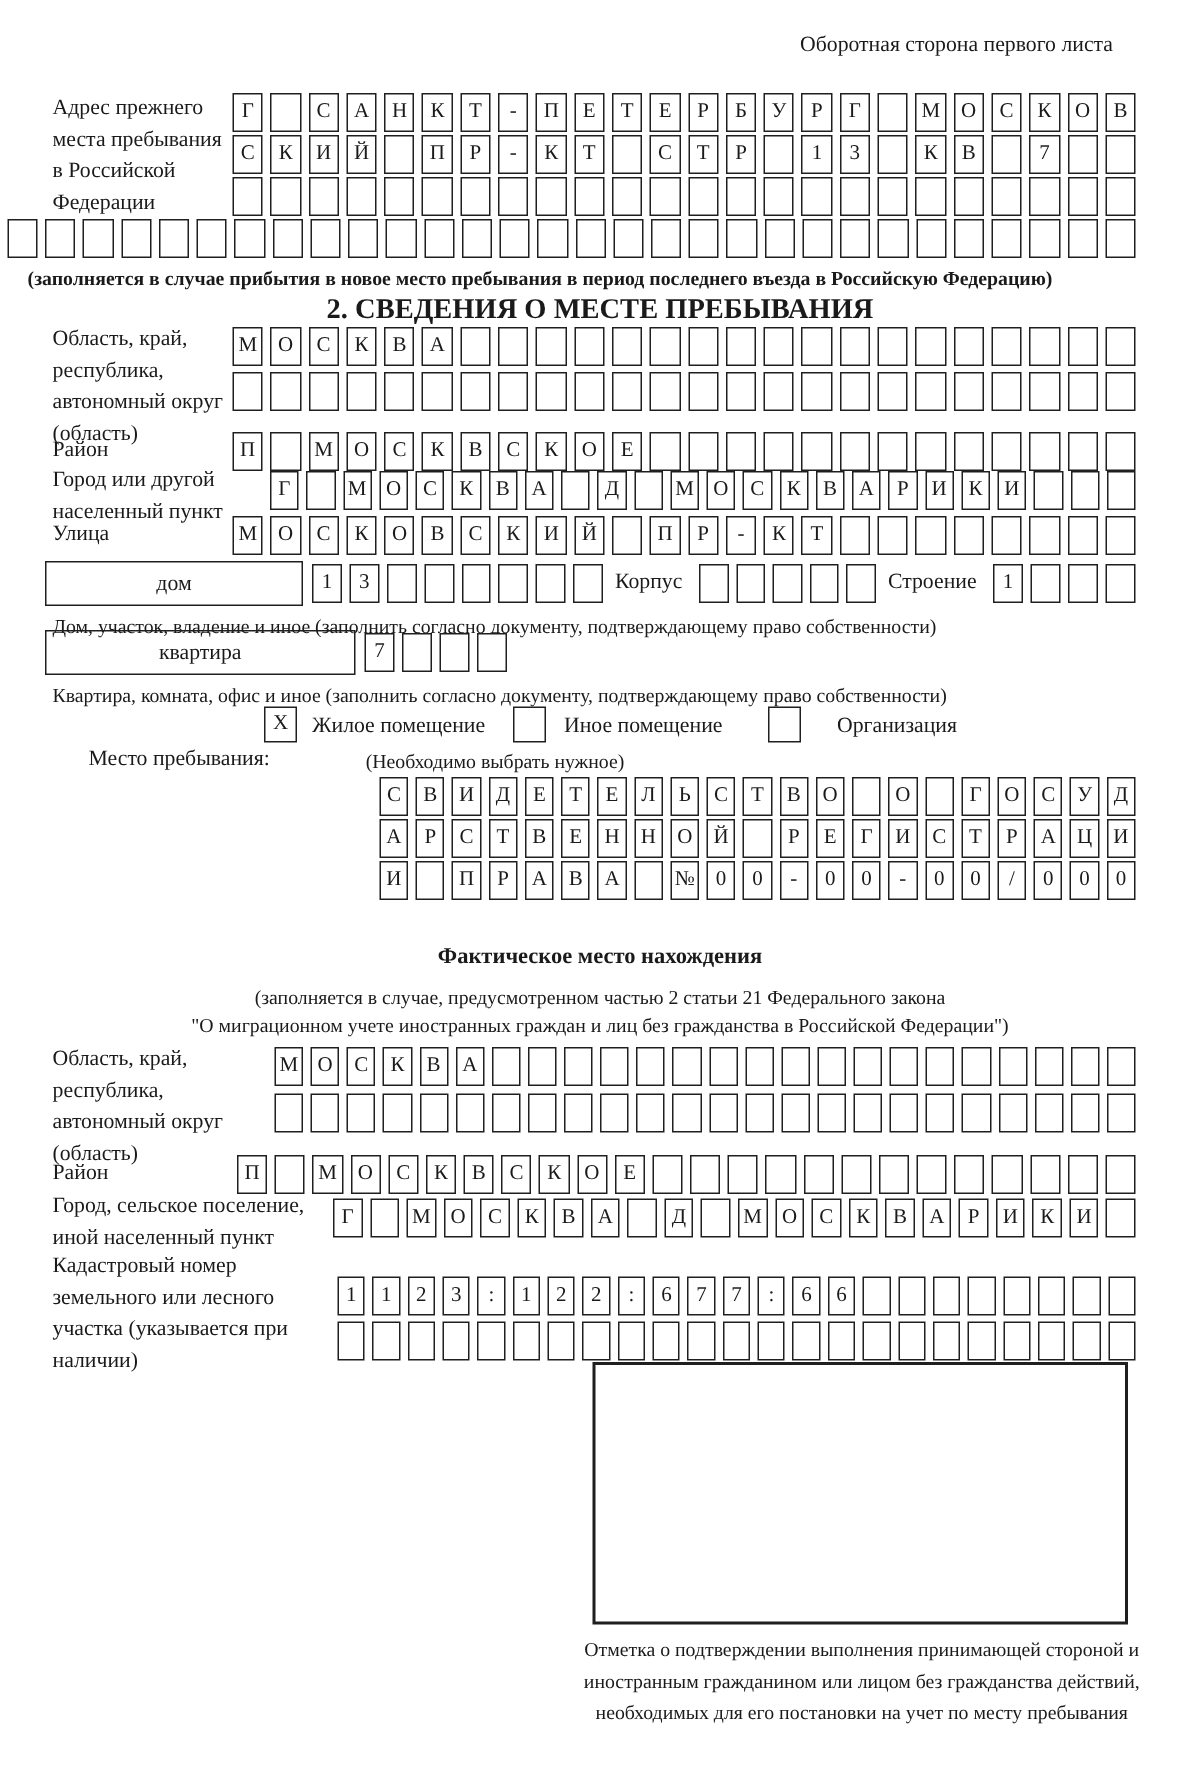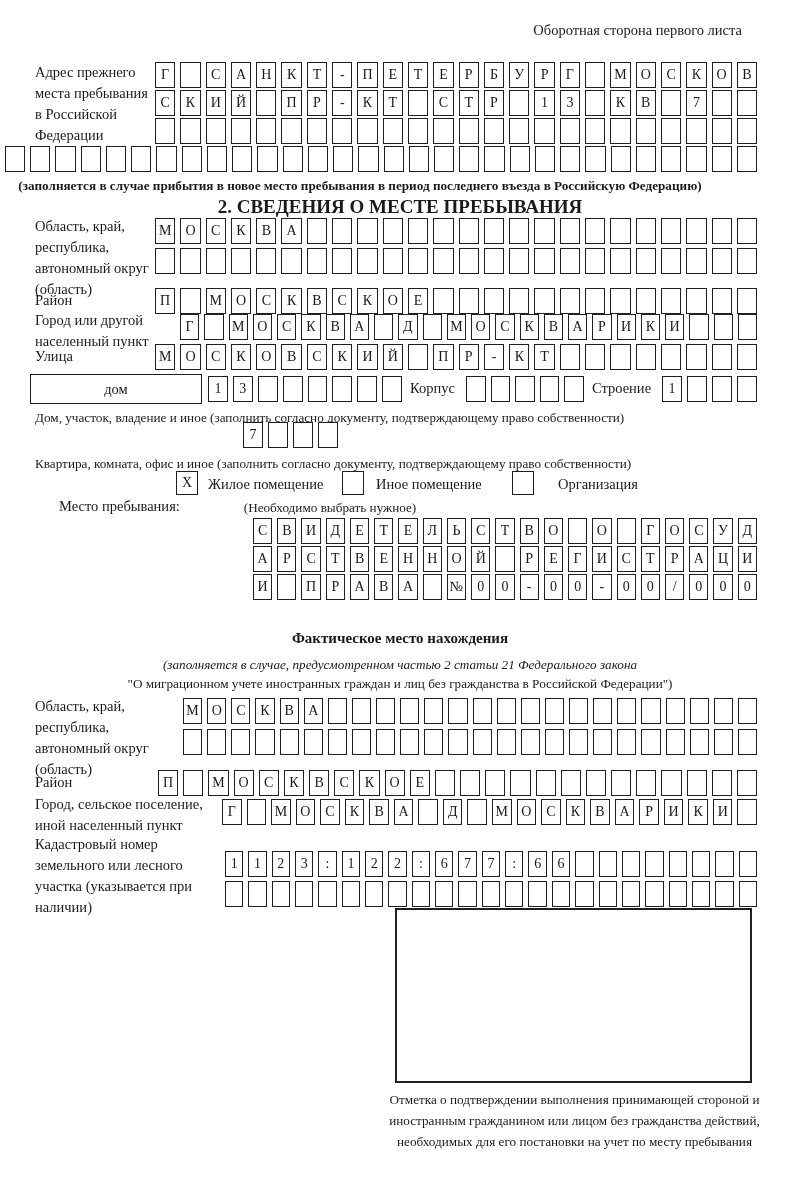--- a/index.html
+++ b/index.html
@@ -309,20 +309,21 @@
     </div>
   <div class="abs lbl" style="left:592px;top:378px;">Строение</div>
   <div class="abs cells" style="left:662px;top:376px;width:95px;">
       <div class="cell">1</div>
       <div class="cell"></div>
       <div class="cell"></div>
       <div class="cell"></div>
     </div>
   <div class="abs cap" style="left:35px;top:408px;">Дом, участок, владение и иное (заполнить согласно документу, подтверждающему право собственности)</div>
 
+  <div class="abs widebox" style="left:30px;top:420px;width:207px;">квартира</div>
   <div class="abs cells" style="left:243px;top:422px;width:95px;">
       <div class="cell">7</div>
       <div class="cell"></div>
       <div class="cell"></div>
       <div class="cell"></div>
     </div>
   <div class="abs cap" style="left:35px;top:454px;">Квартира, комната, офис и иное (заполнить согласно документу, подтверждающему право собственности)</div>
 
   <div class="abs lbl" style="left:35px;top:496px;margin-left:24px;">Место пребывания:</div>
   <div class="abs chk" style="left:176px;top:471px;">X</div>
@@ -397,21 +398,21 @@
       <div class="cell">-</div>
       <div class="cell">0</div>
       <div class="cell">0</div>
       <div class="cell">/</div>
       <div class="cell">0</div>
       <div class="cell">0</div>
       <div class="cell">0</div>
     </div>
 
   <div class="abs ttl" style="top:630px;font-size:15px;">Фактическое место нахождения</div>
-  <div class="abs cap center" style="left:0;top:655px;width:800px;font-style:italic;">(заполняется в случае, предусмотренном частью 2 статьи 21 Федерального закона</div>
+  <div class="abs cap center" style="left:0;top:655px;width:800px;">(заполняется в случае, предусмотренном частью 2 статьи 21 Федерального закона</div>
   <div class="abs cap center" style="left:0;top:674px;width:800px;">"О миграционном учете иностранных граждан и лиц без гражданства в Российской Федерации")</div>
 
   <div class="abs lbl" style="left:35px;top:696px;width:145px;">Область, край, республика, автономный округ (область)</div>
   <div class="abs cells" style="left:183px;top:698px;width:574px;">
       <div class="cell">М</div>
       <div class="cell">О</div>
       <div class="cell">С</div>
       <div class="cell">К</div>
       <div class="cell">В</div>
       <div class="cell">А</div>

